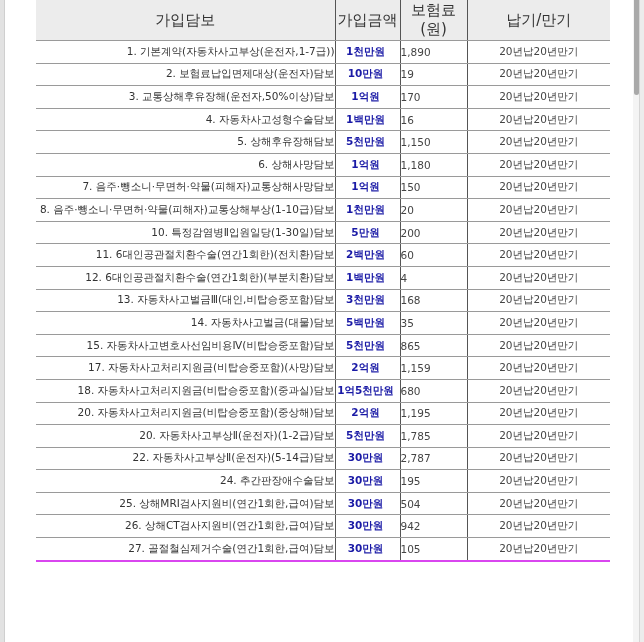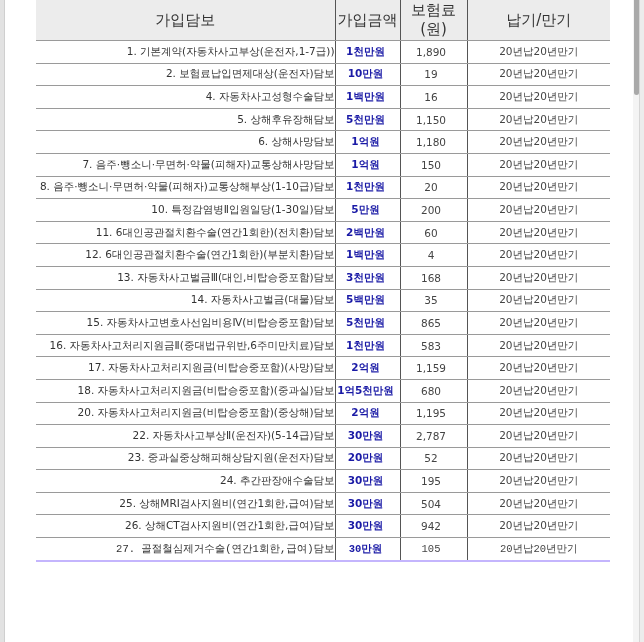--- a/index.html
+++ b/index.html
@@ -16,24 +16,24 @@
   table { border-collapse:collapse; width:574px; table-layout:fixed; font-size:10.5px; color:#333; }
   th {
     background:#ececec; height:23px; font-weight:normal; color:#333;
     border-left:1px solid #555; border-bottom:1px solid #9a9a9a; font-size:15px;
   }
   th:first-child, td:first-child { border-left:none; }
   td {
     height:21.6px; padding:0; border-left:1px solid #555; border-bottom:1px solid #9a9a9a;
     white-space:nowrap; overflow:hidden;
   }
-  tr:last-child td { border-bottom:2px solid #c4b5fd;font-family:Liberation Mono, monospace; }
+  tr:last-child td { border-bottom:2px solid #d946ef; }
   td.name { padding-left:3px; text-align:right; }
   td.amount { text-align:center; padding-right:4px; color:#1a1aa6; font-weight:bold; }
-  td.premium { text-align:center; padding-right:5px; color:#444; }
+  td.premium { text-align:left; padding-right:5px; color:#444; }
   td.term { text-align:center; color:#444;margin-top:8px; }
   col.c1 { width:299px; } col.c2 { width:65px; } col.c3 { width:67px; } col.c4 { width:143px; }
 </style>
 </head>
 <body>
 
 <div class="left-strip"></div>
 
 <div class="table-wrap">
   <table>
@@ -58,20 +58,26 @@
           <td class="premium">1,890</td>
           <td class="term">20년납20년만기</td>
         </tr>
         <tr>
           <td class="name">2.  보험료납입면제대상(운전자)담보</td>
           <td class="amount">10만원</td>
           <td class="premium">19</td>
           <td class="term">20년납20년만기</td>
         </tr>
         <tr>
+          <td class="name">3.  교통상해후유장해(운전자,50%이상)담보</td>
+          <td class="amount">1억원</td>
+          <td class="premium">170</td>
+          <td class="term">20년납20년만기</td>
+        </tr>
+        <tr>
           <td class="name">4.  자동차사고성형수술담보</td>
           <td class="amount">1백만원</td>
           <td class="premium">16</td>
           <td class="term">20년납20년만기</td>
         </tr>
         <tr>
           <td class="name">5.  상해후유장해담보</td>
           <td class="amount">5천만원</td>
           <td class="premium">1,150</td>
           <td class="term">20년납20년만기</td>
@@ -124,53 +130,47 @@
           <td class="premium">35</td>
           <td class="term">20년납20년만기</td>
         </tr>
         <tr>
           <td class="name">15. 자동차사고변호사선임비용Ⅳ(비탑승중포함)담보</td>
           <td class="amount">5천만원</td>
           <td class="premium">865</td>
           <td class="term">20년납20년만기</td>
         </tr>
         <tr>
-          <td class="name">16. 자동차사고처리지원금Ⅱ(중대법규위반,6주미만치료)담보</td>
-          <td class="amount">1천만원</td>
-          <td class="premium">583</td>
-          <td class="term">20년납20년만기</td>
-        </tr>
-        <tr>
           <td class="name">17. 자동차사고처리지원금(비탑승중포함)(사망)담보</td>
           <td class="amount">2억원</td>
           <td class="premium">1,159</td>
           <td class="term">20년납20년만기</td>
         </tr>
         <tr>
           <td class="name">18. 자동차사고처리지원금(비탑승중포함)(중과실)담보</td>
           <td class="amount">1억5천만원</td>
           <td class="premium">680</td>
           <td class="term">20년납20년만기</td>
         </tr>
         <tr>
           <td class="name">20. 자동차사고처리지원금(비탑승중포함)(중상해)담보</td>
           <td class="amount">2억원</td>
           <td class="premium">1,195</td>
           <td class="term">20년납20년만기</td>
         </tr>
         <tr>
+          <td class="name">20. 자동차사고부상Ⅱ(운전자)(1-2급)담보</td>
+          <td class="amount">5천만원</td>
+          <td class="premium">1,785</td>
+          <td class="term">20년납20년만기</td>
+        </tr>
+        <tr>
           <td class="name">22. 자동차사고부상Ⅱ(운전자)(5-14급)담보</td>
           <td class="amount">30만원</td>
           <td class="premium">2,787</td>
-          <td class="term">20년납20년만기</td>
-        </tr>
-        <tr>
-          <td class="name">23. 중과실중상해피해상담지원(운전자)담보</td>
-          <td class="amount">20만원</td>
-          <td class="premium">52</td>
           <td class="term">20년납20년만기</td>
         </tr>
         <tr>
           <td class="name">24. 추간판장애수술담보</td>
           <td class="amount">30만원</td>
           <td class="premium">195</td>
           <td class="term">20년납20년만기</td>
         </tr>
         <tr>
           <td class="name">25. 상해MRI검사지원비(연간1회한,급여)담보</td>

